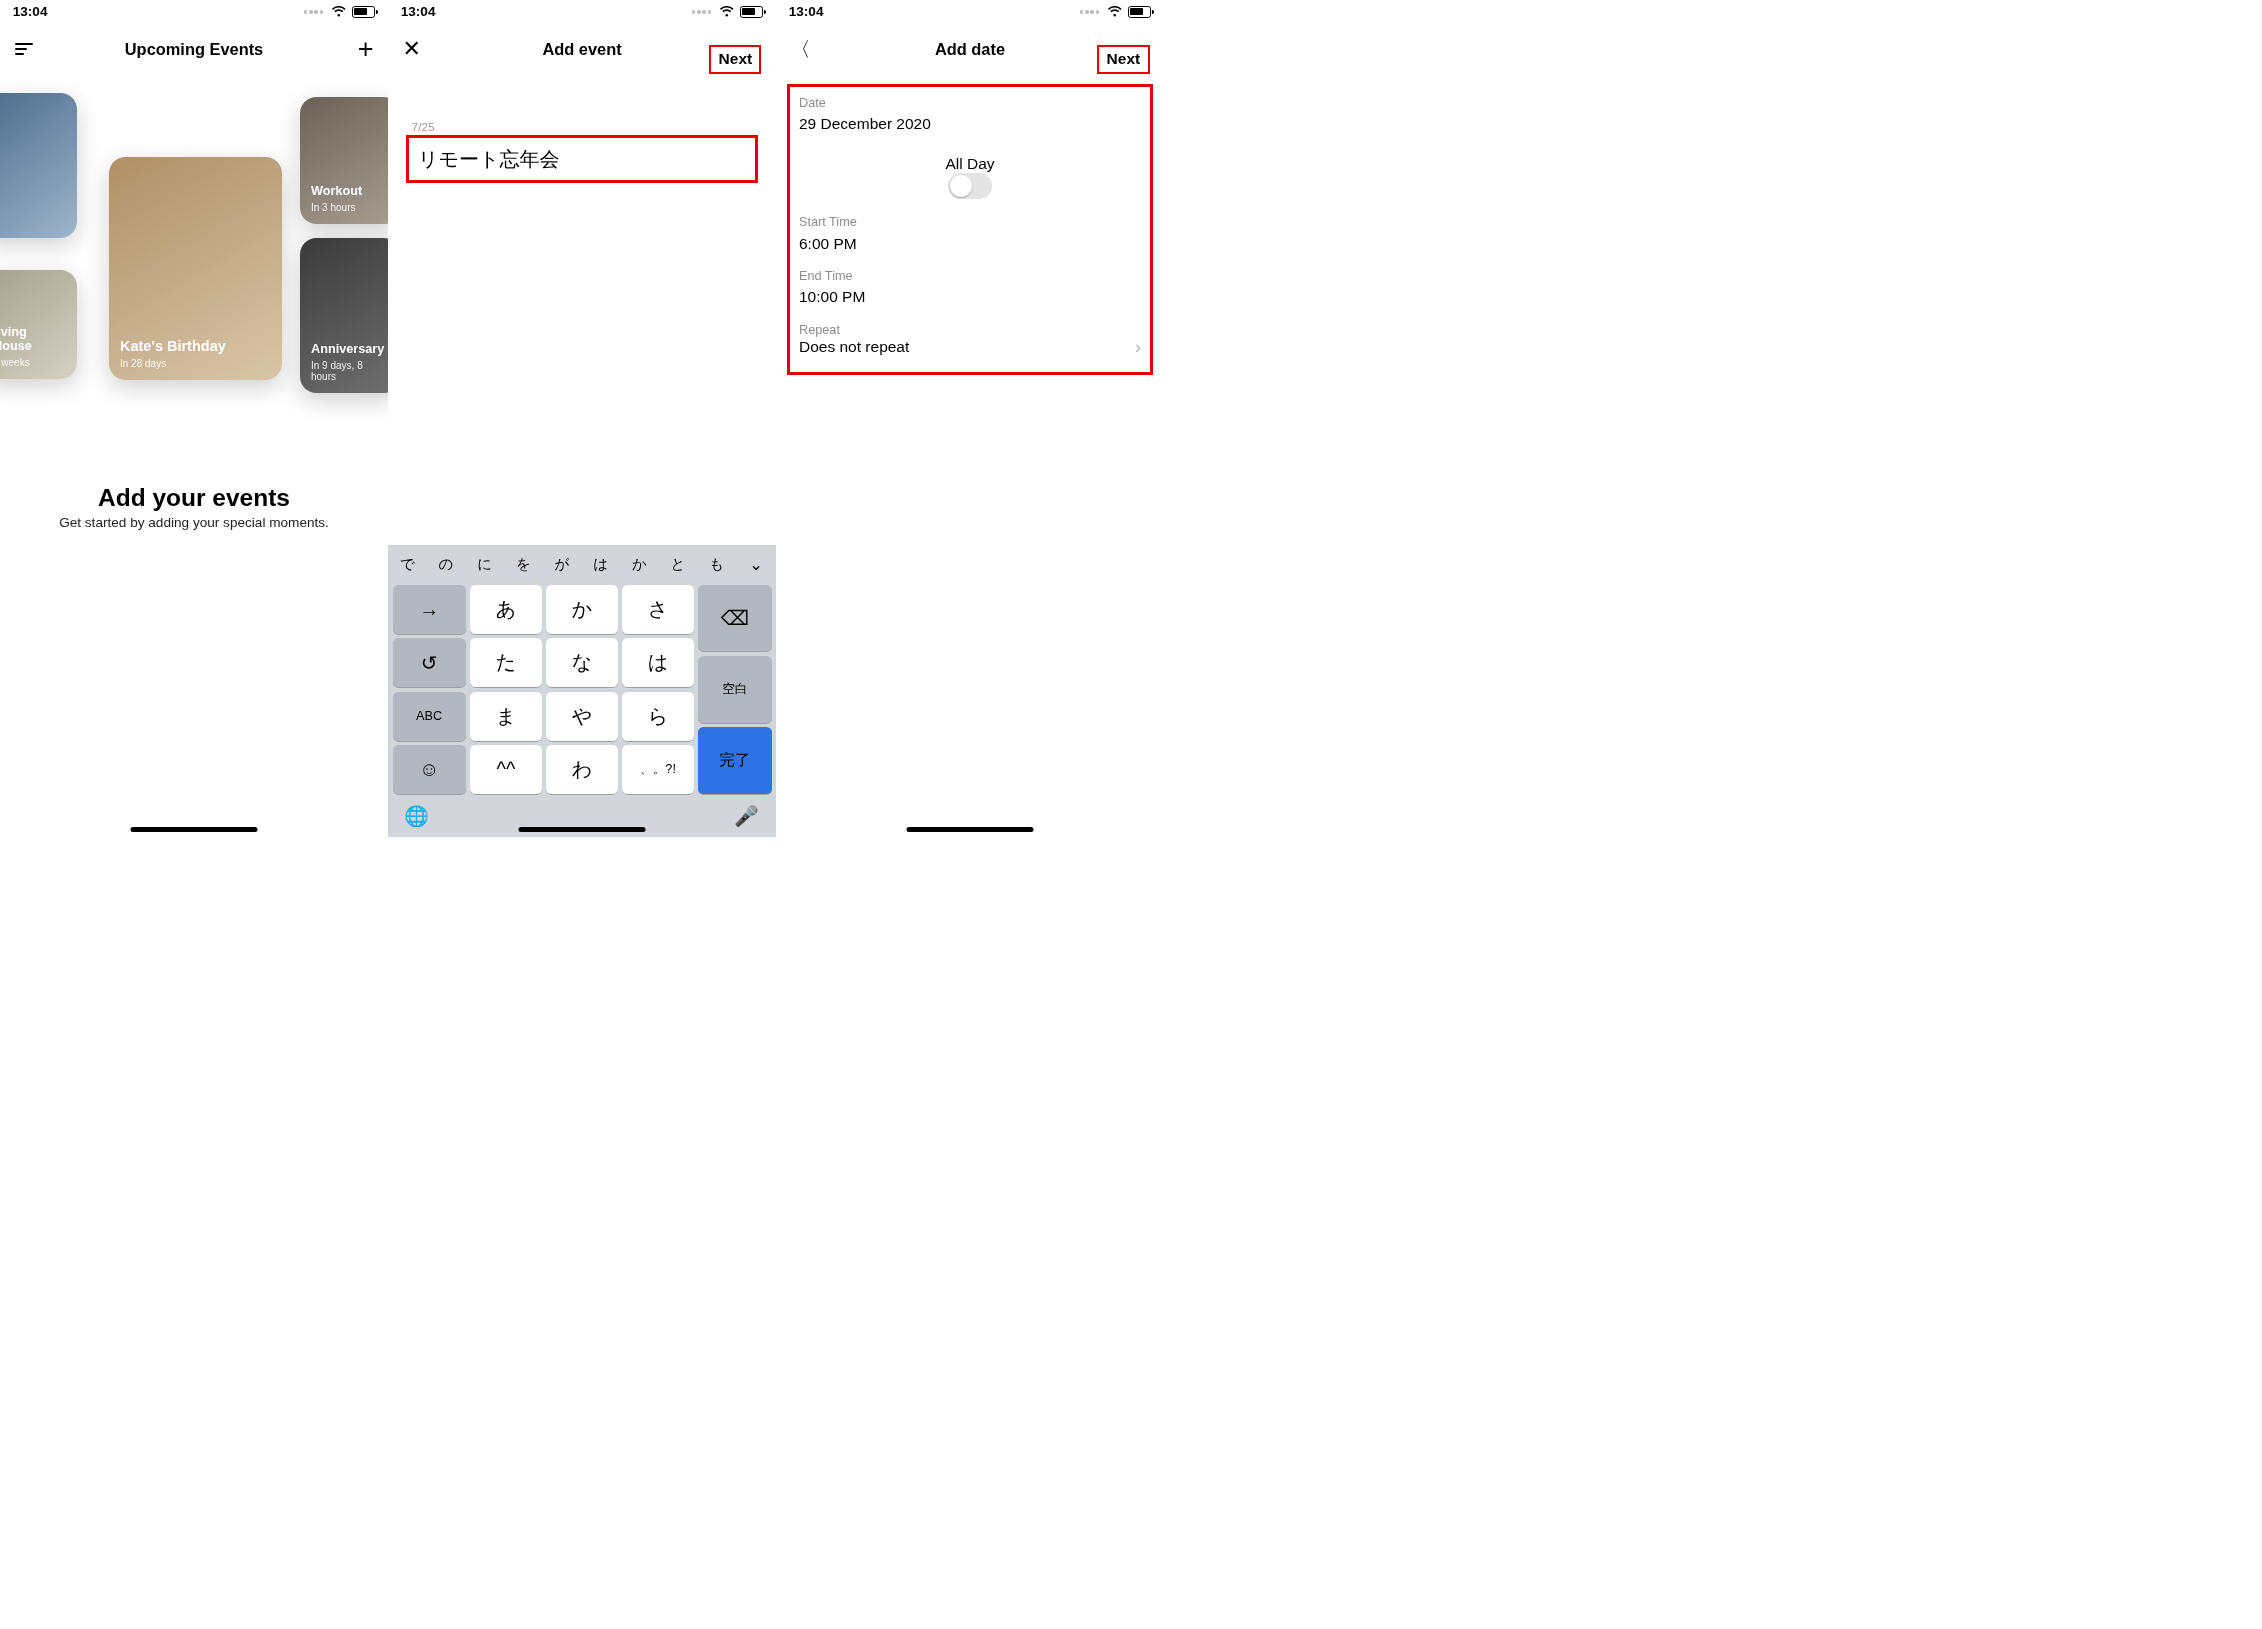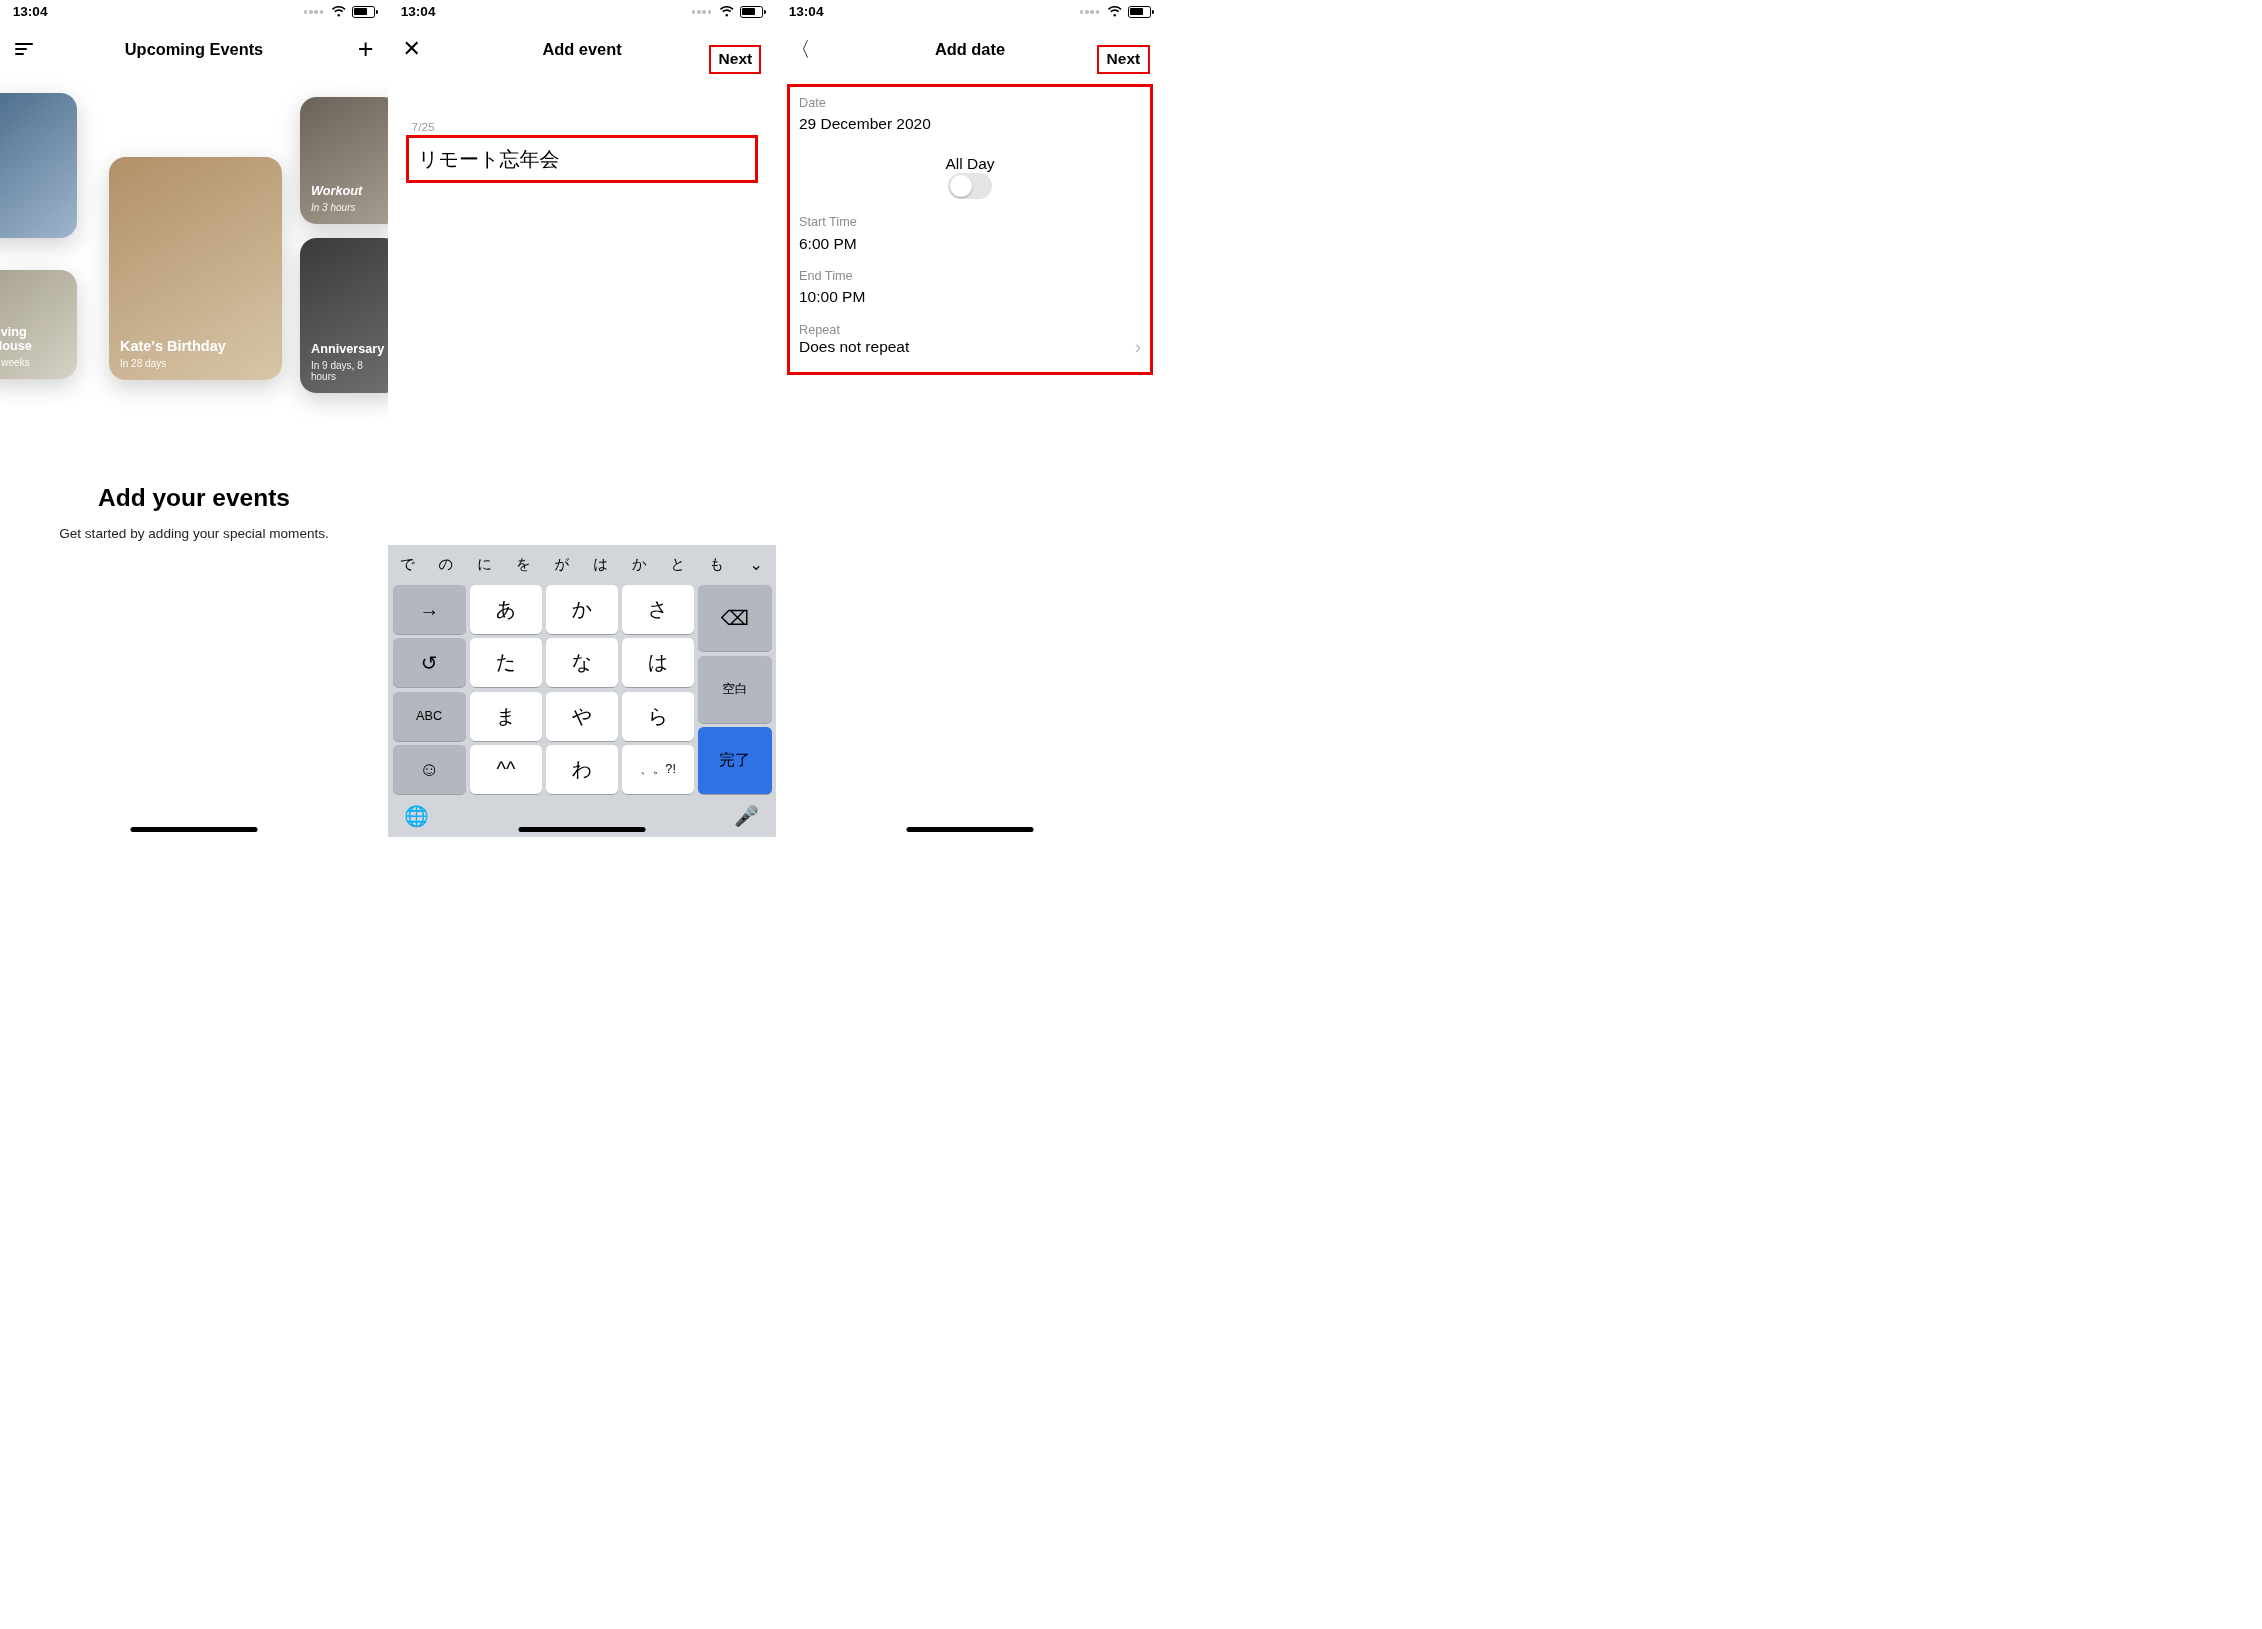--- a/index.html
+++ b/index.html
@@ -80,24 +80,24 @@
     justify-content:flex-end;
     box-shadow: 0 7.3px 23px rgba(0,0,0,.18);
     overflow:hidden;
   }
   .card .ct { font-size:12.7px; font-weight:600; }
   .card .cs { font-size:10px; opacity:.9; margin-top:4px;}
   .card-sail { left:-18px; top:0; width:95px; height:145px; background: linear-gradient(140deg,#4a6a8a,#9fb6cc); }
   .card-house{ left:-18px; top:177px; width:95px; height:109px; background: linear-gradient(140deg,#a5a08e,#d6d2c4);}
   .card-kate { left:109px; top:64px; width:173px; height:223px; background: linear-gradient(150deg,#b09068,#d8c6a8);}
   .card-kate .ct{font-size:14.5px;}
-  .card-workout{ left:300px; top:4.5px; width:100px; height:127px; background: linear-gradient(150deg,#6a6258,#a89e92); font-style: italic;}
+  .card-workout{ left:300px; top:4.5px; width:100px; height:127px; background: linear-gradient(150deg,#6a6258,#a89e92);}
   .card-anniv { left:300px; top:145px; width:100px; height:155px; background: linear-gradient(150deg,#3a3a3a,#6f6f6f);}
   .cta-area { text-align:center; margin-top: 55px; padding:0 22px;}
-  .cta-title { font-size:24.5px; font-weight:700; margin-bottom:12px;}
+  .cta-title { font-size:24.5px; font-weight:700; margin-bottom:1px;}
   .cta-sub { font-size:13.6px; color:#222; line-height:1.4;}
   .cta-wrap {
     border: 3.6px solid #e60000;
     padding: 11px 7.3px;
     margin: 27px 27px 0;
   }
   .cta-btn {
     background:#000; color:#fff; font-size:13.6px; font-weight:500;
     padding: 14.5px 0; border-radius:9px; width:100%; text-align:center;
   }

